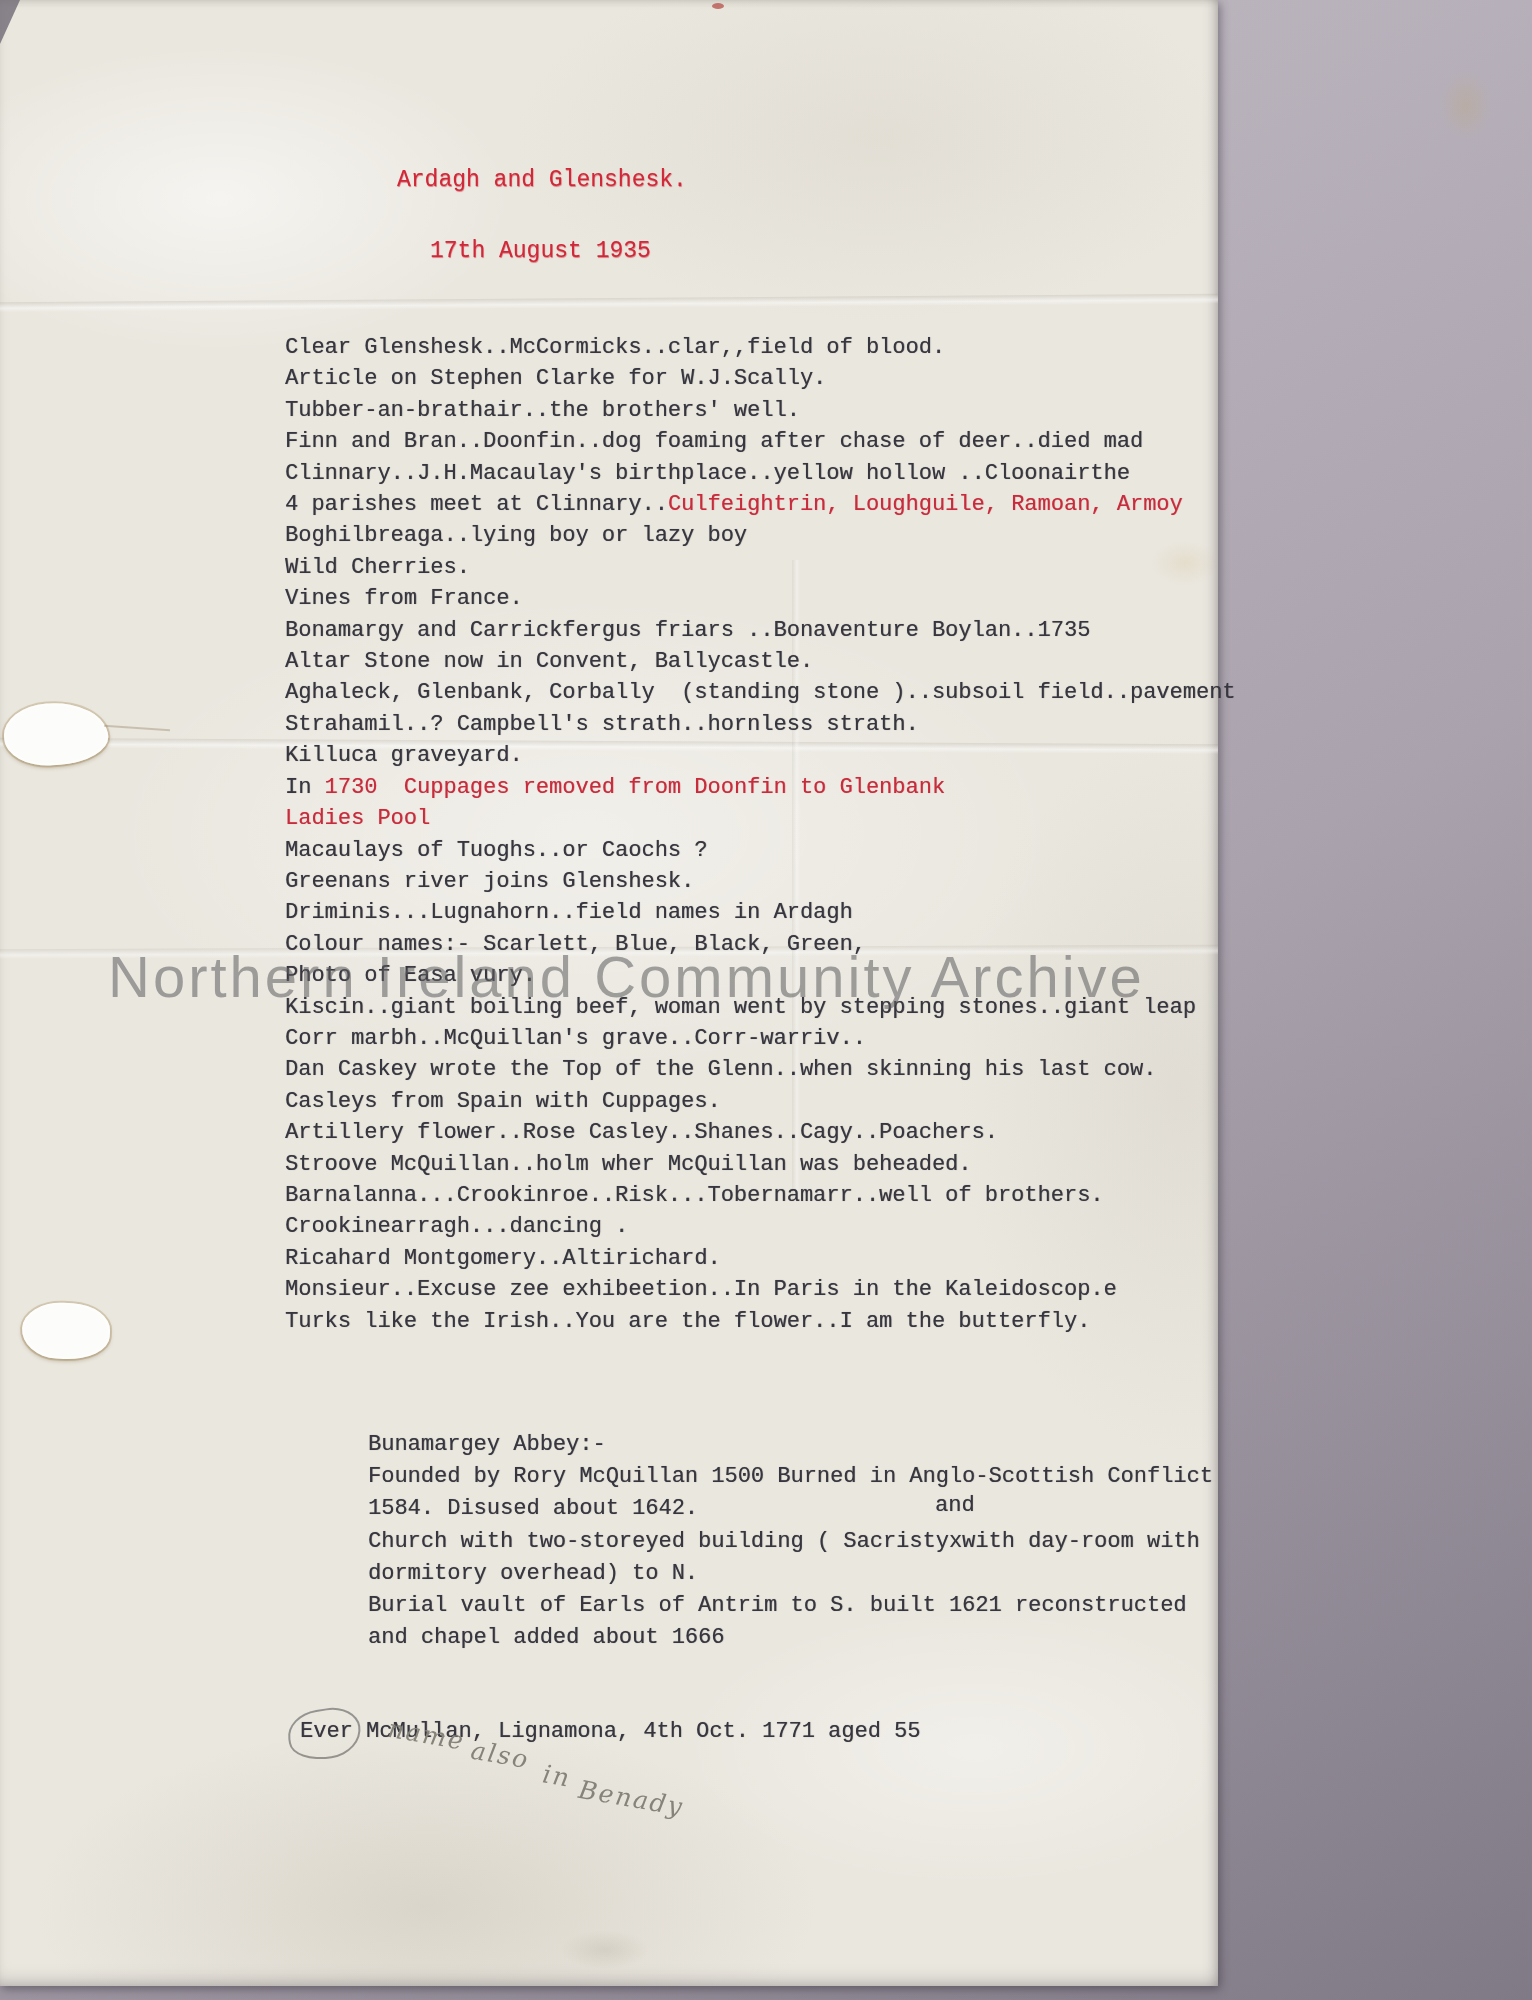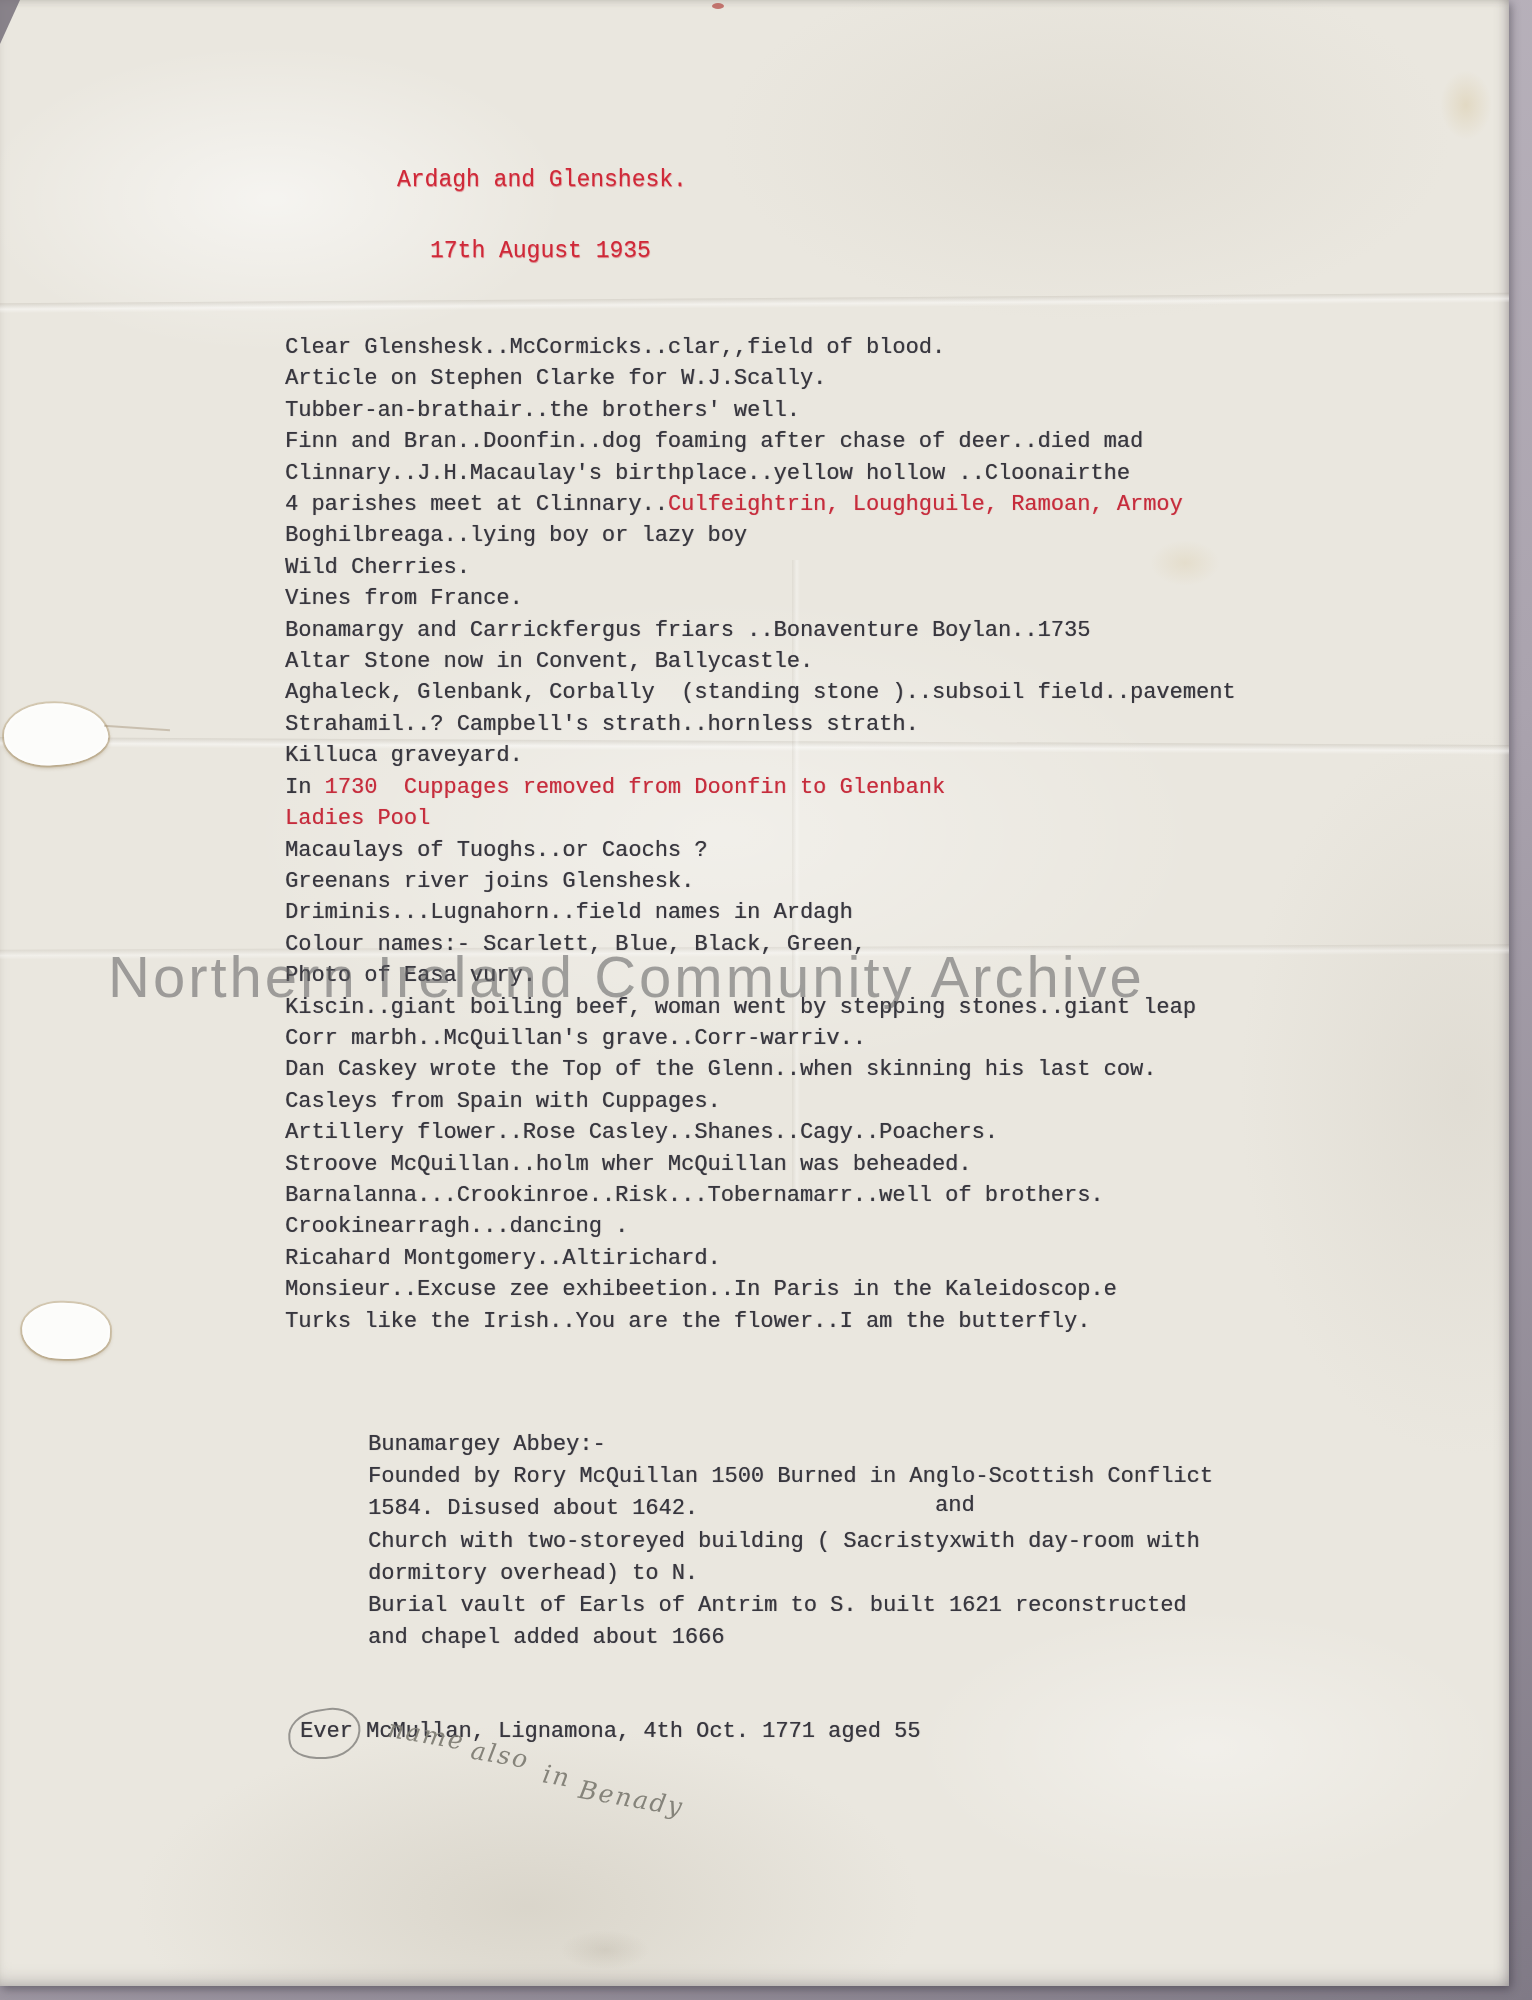--- a/index.html
+++ b/index.html
@@ -2,21 +2,21 @@
 <html><head>
 <meta charset="utf-8">
 <style>
   html,body{margin:0;padding:0;}
   body{
     width:1532px;height:2000px;overflow:hidden;position:relative;
     background:linear-gradient(150deg,#c6c0c8 0%,#aaa3ae 55%,#807a86 100%);
     font-family:"Liberation Mono",monospace;
   }
   .page{
-    position:absolute;left:0;top:0;width:1509px;height:1986px;
+    position:absolute;left:0;top:0;width:1218px;height:1986px;
     background:
       radial-gradient(ellipse 420px 220px at 18% 10%, rgba(255,255,255,0.55), transparent 70%),
       radial-gradient(ellipse 520px 260px at 72% 7%, rgba(213,208,196,0.38), transparent 70%),
       radial-gradient(ellipse 640px 320px at 48% 42%, rgba(255,255,255,0.35), transparent 75%),
       radial-gradient(ellipse 320px 520px at 97% 55%, rgba(206,201,190,0.35), transparent 70%),
       radial-gradient(ellipse 560px 260px at 35% 96%, rgba(198,192,178,0.45), transparent 70%),
       radial-gradient(ellipse 420px 200px at 80% 88%, rgba(255,255,255,0.35), transparent 70%),
       #eae7df;
     box-shadow:
       inset -9px 0 14px -8px rgba(90,84,96,0.45),

